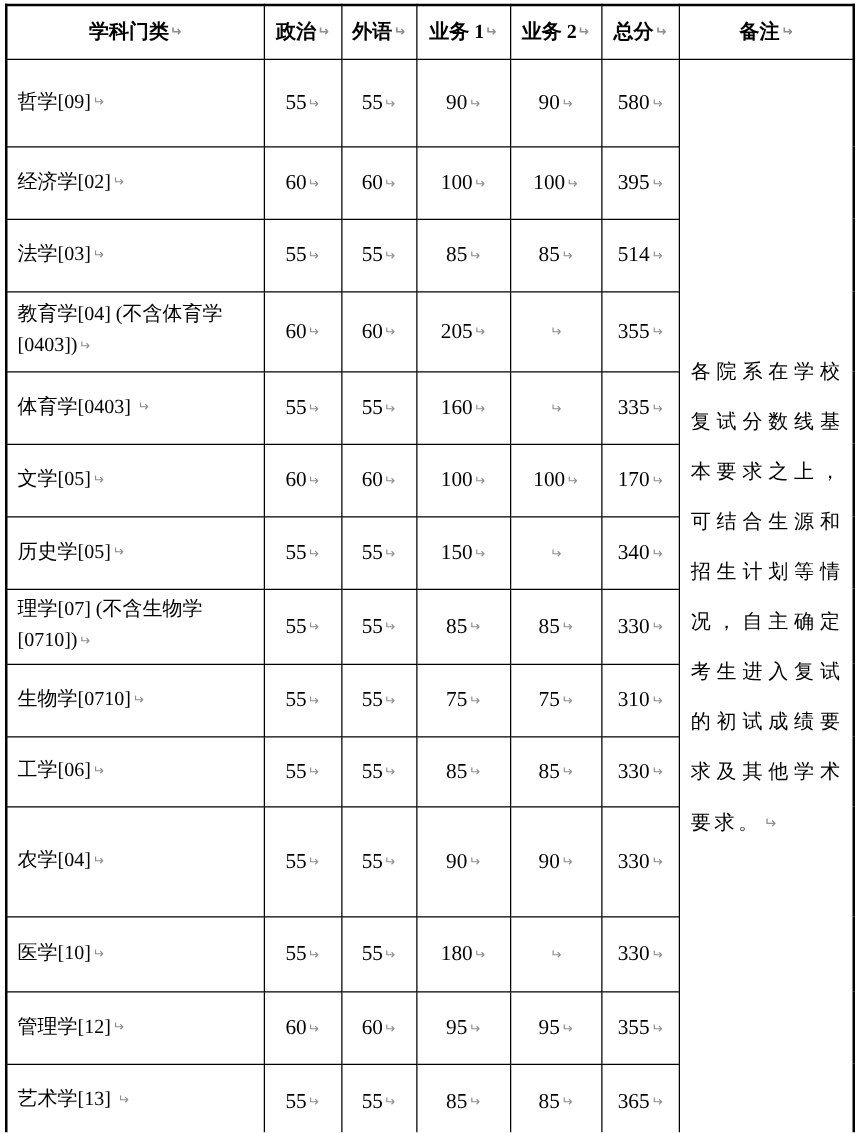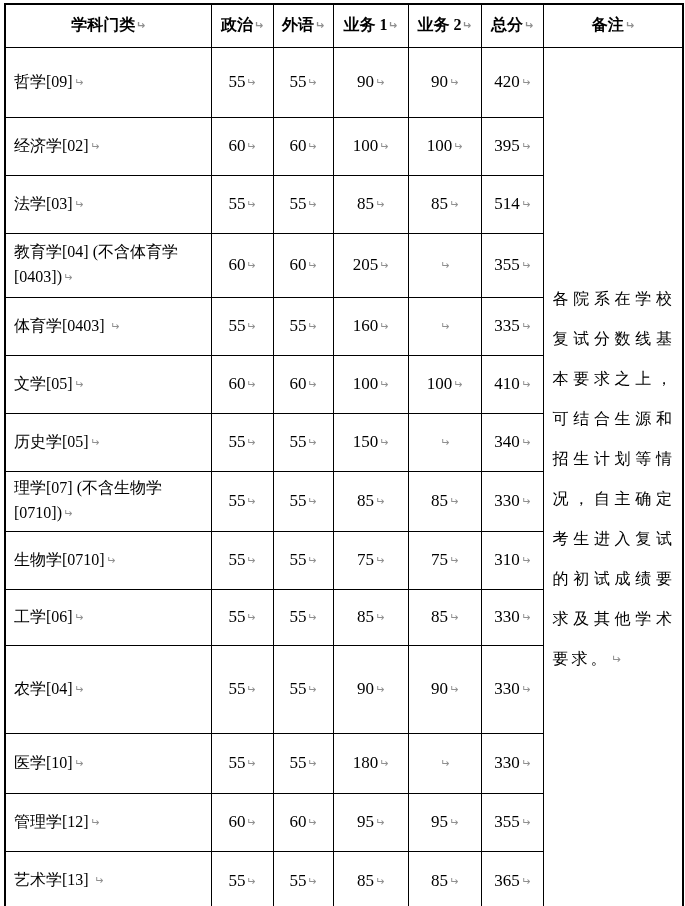--- a/index.html
+++ b/index.html
@@ -90,21 +90,21 @@
         <th class="hdr"><span>备注</span><span class="pm">↵</span></th>
       </tr>
     </thead>
     <tbody>
       <tr style="height:70px">
         <td class="cat"><span>哲学[09]</span><span class="pm">↵</span></td>
         <td class="num"><span>55</span><span class="pm">↵</span></td>
         <td class="num"><span>55</span><span class="pm">↵</span></td>
         <td class="num"><span>90</span><span class="pm">↵</span></td>
         <td class="num"><span>90</span><span class="pm">↵</span></td>
-        <td class="num"><span>420</span><span class="pm">↵</span></td>
+        <td class="num"><span>580</span><span class="pm">↵</span></td>
         <td class="remark" rowspan="14"><span>各院系在学校复试分数线基本要求之上，可结合生源和招生计划等情况，自主确定考生进入复试的初试成绩要求及其他学术要求。</span><span class="pm">↵</span></td>
       </tr>
       <tr style="height:58px">
         <td class="cat"><span>经济学[02]</span><span class="pm">↵</span></td>
         <td class="num"><span>60</span><span class="pm">↵</span></td>
         <td class="num"><span>60</span><span class="pm">↵</span></td>
         <td class="num"><span>100</span><span class="pm">↵</span></td>
         <td class="num"><span>100</span><span class="pm">↵</span></td>
         <td class="num"><span>395</span><span class="pm">↵</span></td>
       </tr>
@@ -131,21 +131,21 @@
         <td class="num"><span>160</span><span class="pm">↵</span></td>
         <td class="num"><span></span><span class="pm">↵</span></td>
         <td class="num"><span>335</span><span class="pm">↵</span></td>
       </tr>
       <tr style="height:58px">
         <td class="cat"><span>文学[05]</span><span class="pm">↵</span></td>
         <td class="num"><span>60</span><span class="pm">↵</span></td>
         <td class="num"><span>60</span><span class="pm">↵</span></td>
         <td class="num"><span>100</span><span class="pm">↵</span></td>
         <td class="num"><span>100</span><span class="pm">↵</span></td>
-        <td class="num"><span>410</span><span class="pm">↵</span></td>
+        <td class="num"><span>170</span><span class="pm">↵</span></td>
       </tr>
       <tr style="height:58px">
         <td class="cat"><span>历史学[05]</span><span class="pm">↵</span></td>
         <td class="num"><span>55</span><span class="pm">↵</span></td>
         <td class="num"><span>55</span><span class="pm">↵</span></td>
         <td class="num"><span>150</span><span class="pm">↵</span></td>
         <td class="num"><span></span><span class="pm">↵</span></td>
         <td class="num"><span>340</span><span class="pm">↵</span></td>
       </tr>
       <tr style="height:60px">

